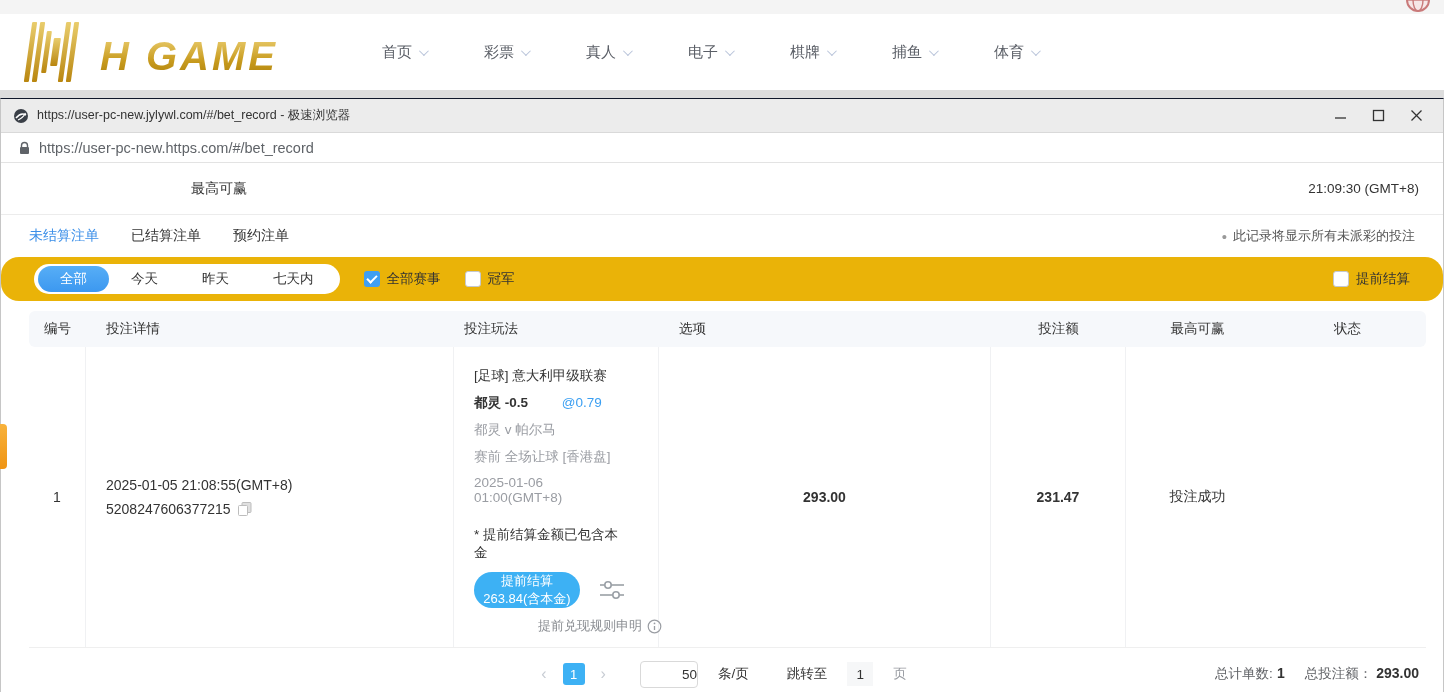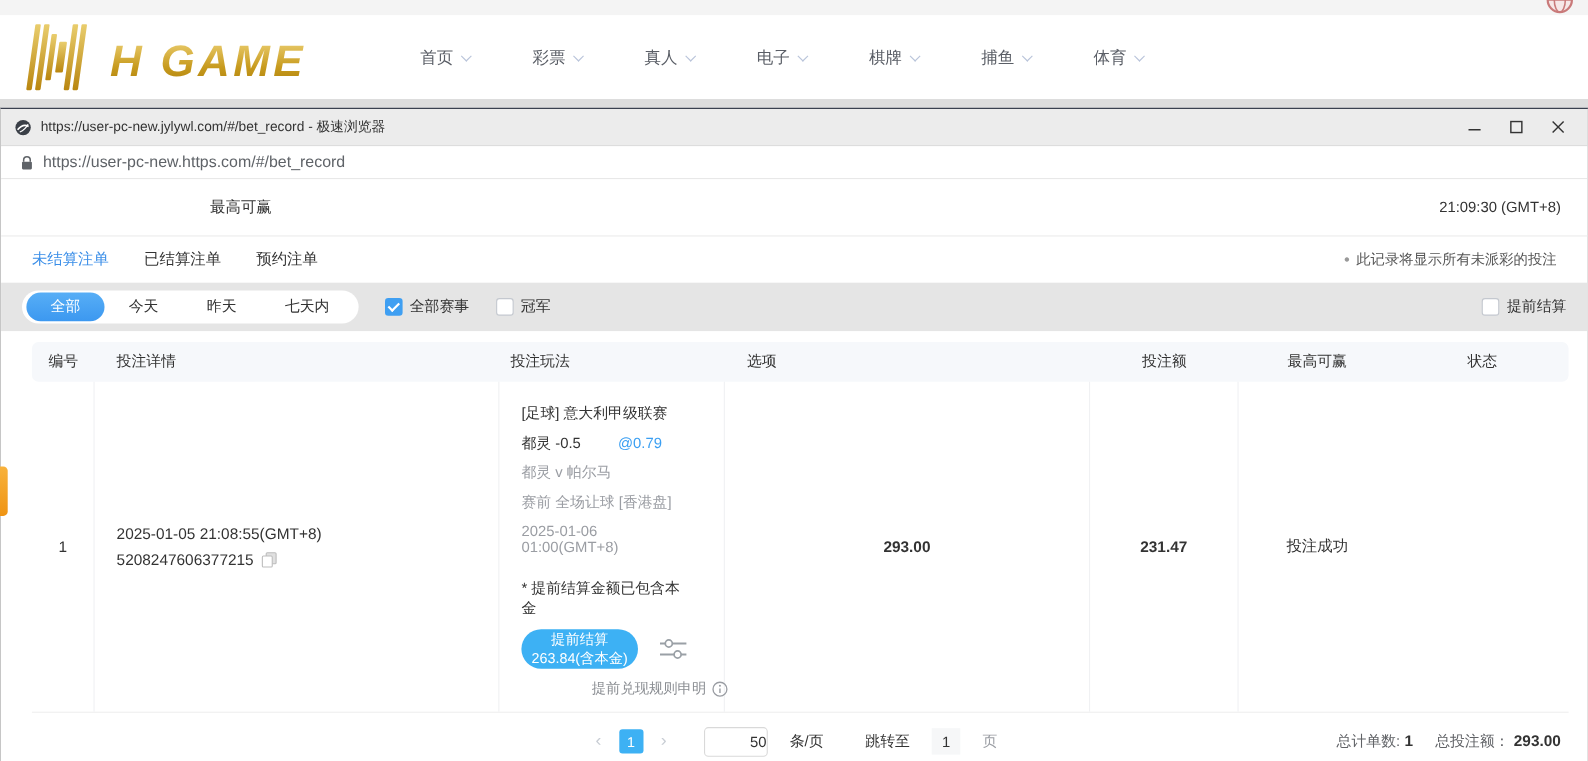--- a/index.html
+++ b/index.html
@@ -46,21 +46,21 @@
   .page-header { height:52px; display:flex; align-items:center; padding-left:190px; padding-right:24px; border-bottom:1px solid #ececec; flex:none; }
   .page-title { font-size:14px; color:#333; }
   .clock { margin-left:auto; font-size:13.5px; color:#333; }
 
   .tabs-row { height:42px; display:flex; align-items:center; gap:32px; padding:0 28px; font-size:14px; flex:none; }
   .tab { color:#333; cursor:pointer; }
   .tab.active { color:#3a8ee8; }
   .tab-note { margin-left:auto; font-size:13px; color:#555; display:flex; align-items:center; gap:6px; }
   .tab-note .bullet { color:#999; font-size:15px; line-height:1; }
 
-  .filter-row { height:44px; background:#e5e5e5; display:flex; align-items:center; padding:0 19px; flex:none; }
+  .filter-row { height:44px; background:#eab308; display:flex; align-items:center; padding:0 33px; flex:none;border-radius:18px; }
   .pill-group { background:#fff; border-radius:15px; height:30px; display:flex; align-items:center; padding:0 4px; }
   .pill { padding:0 22px; height:26px; line-height:26px; font-size:13.5px; color:#333; border-radius:13px; cursor:pointer; }
   .pill.active { background:linear-gradient(180deg,#57aef6,#3c98f0); color:#fff; }
   .chk-item { display:flex; align-items:center; gap:7px; font-size:13.5px; color:#333; margin-left:24px; cursor:pointer; }
   .chk { width:16px; height:16px; border-radius:3px; flex:none; position:relative; }
   .chk.checked { background:#3f9ff2; }
   .chk.checked::after { content:""; position:absolute; left:5px; top:2px; width:4px; height:8px; border-right:2px solid #fff; border-bottom:2px solid #fff; transform:rotate(45deg); }
   .chk.unchecked { background:#fff; border:1px solid #c4c8cf; }
   .filter-right { margin-left:auto; }
 
@@ -75,21 +75,21 @@
   .tbl-row { min-height:244px; border-bottom:1px solid #efefef; font-size:13.5px; }
   .td { border-right:1px solid #f0f1f3; display:flex; flex-direction:column; justify-content:center; }
   .td:last-child { border-right:none; }
   .td-no { align-items:center; color:#333; font-size:14px; }
   .td-detail { padding-left:20px; line-height:24px; font-size:14px; color:#333; }
   .bet-id-line { display:flex; align-items:center; gap:6px; }
   .td-play { padding-left:10px; color:#333; font-size:14px; word-spacing:12px; }
   .td-option { justify-content:flex-end; padding:20px 32px 12px 20px; }
   .opt-line { margin-bottom:9px; color:#333; font-size:13.5px; }
   .opt-line.gray { color:#9a9da3; }
-  .opt-pick { font-weight:400; }
+  .opt-pick { font-weight:700; }
   .opt-odds { color:#3b9ff2; margin-left:30px; font-weight:400; }
   .opt-note { margin-top:12px; margin-bottom:10px; color:#333; }
   .cashout-row { display:flex; align-items:center; }
   .cashout-btn { width:252px; height:36px; border-radius:18px; border:none; background:#3db1f4; color:#fff;
     font-size:13px; line-height:1.35; display:flex; flex-direction:column; align-items:center; justify-content:center; cursor:pointer;
     font-family:inherit; }
   .tune { margin-left:18px; cursor:pointer; display:flex; }
   .rule-line { width:252px; margin-top:9px; display:flex; align-items:center; justify-content:center; gap:5px; color:#8a8d92; font-size:13px; cursor:pointer; }
   .td-amt { align-items:center; font-weight:700; font-size:14px; color:#333; }
   .td-status { align-items:center; font-size:14px; color:#333; }

